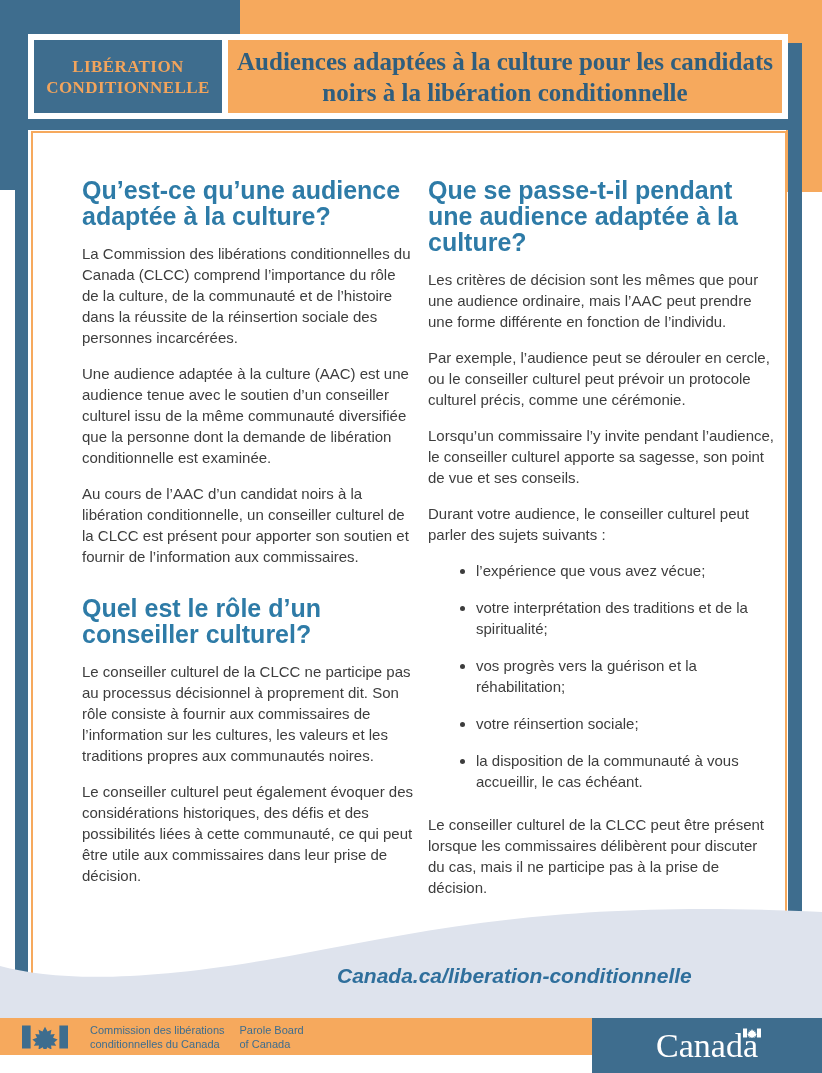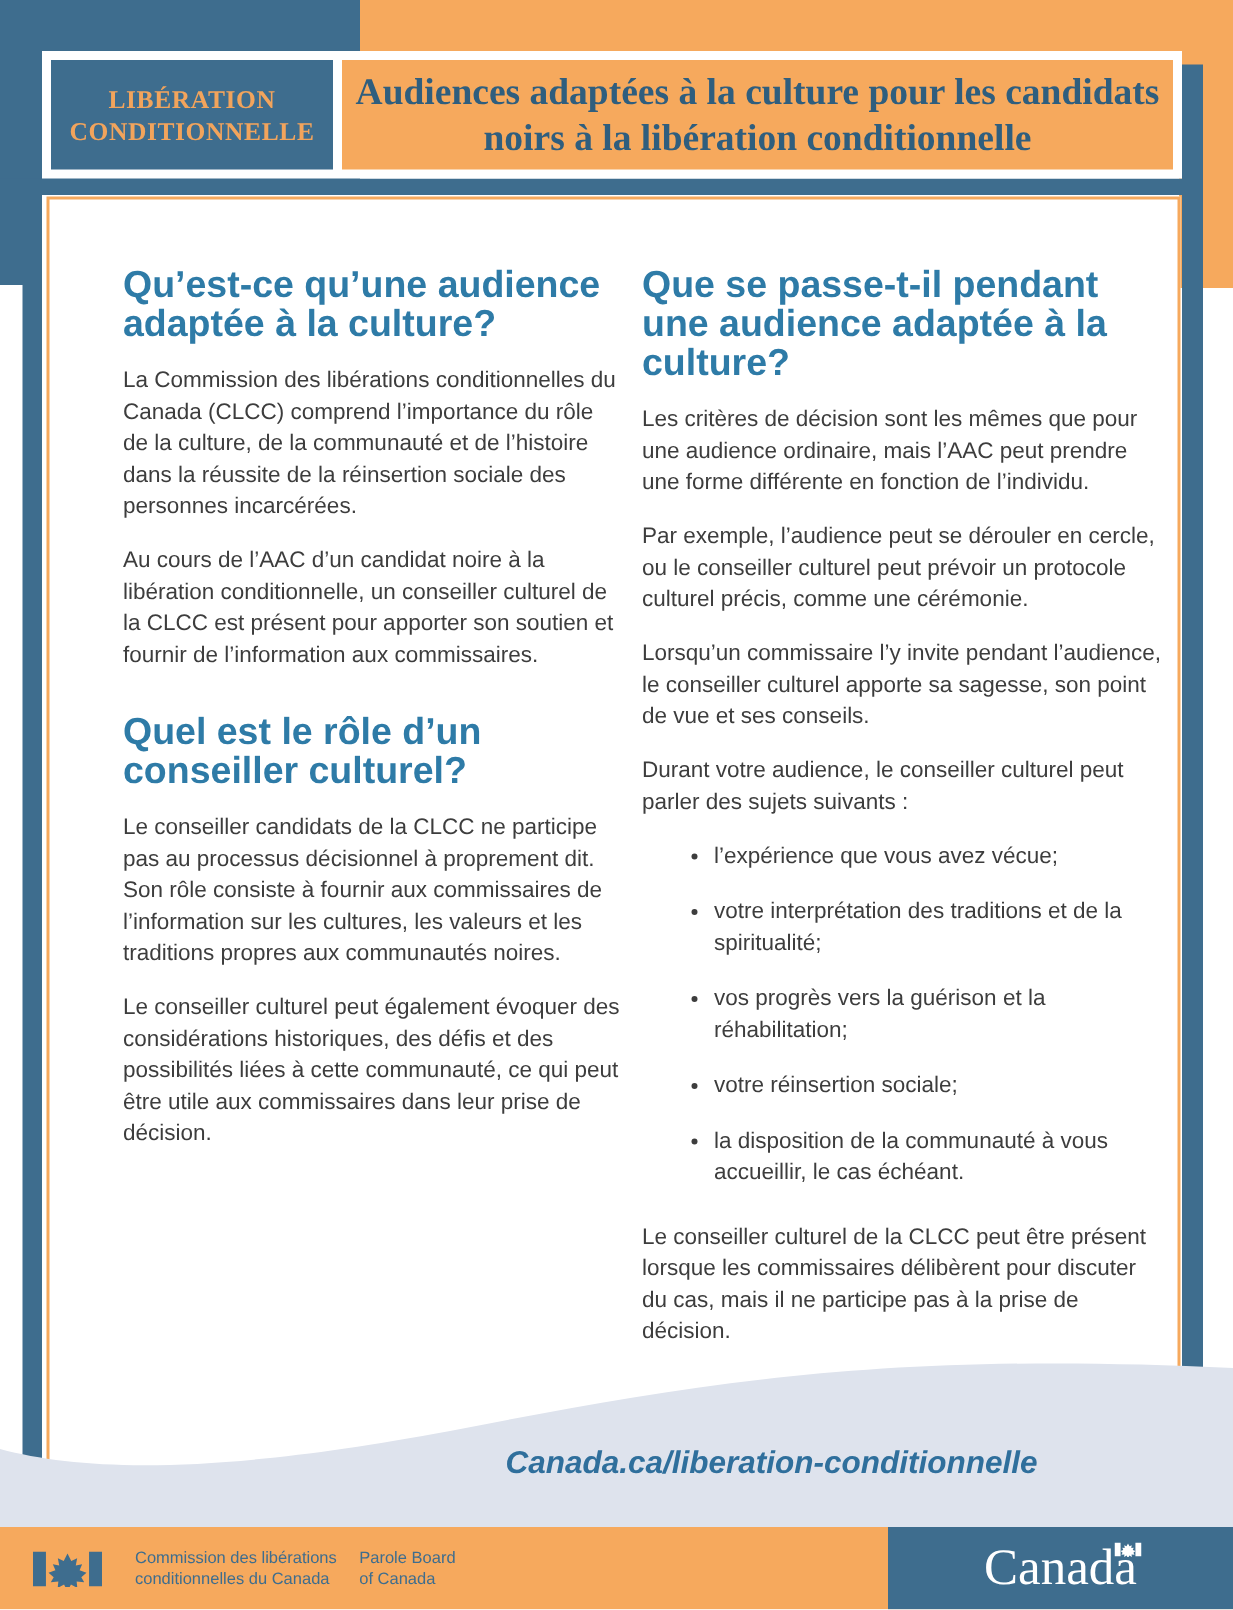--- a/index.html
+++ b/index.html
@@ -37,21 +37,21 @@
                      margin:0 0 14px 0;}
   h2.mt{margin-top:28px;}
   p.body-par{font-size:15px;line-height:21px;color:#3D3D3D;margin:0 0 15px 0;}
   p.closing{margin-top:22px;}
   ul.topic-list{margin:2px 0 10px 0;padding:0 0 0 33px;}
   ul.topic-list li{font-size:15px;line-height:21px;color:#3D3D3D;margin-bottom:16px;margin-left:15px;}
   
   .wave-svg{left:0;top:888px;width:822px;height:130px;z-index:5;}
   .site-url{left:337px;top:964px;z-index:6;font-size:21px;font-weight:bold;
             color:#2F6F9C;white-space:nowrap;font-style:italic;}
-  .footer-bar{left:0;top:1018px;width:822px;height:55px;background:#F6A95D;z-index:7;
+  .footer-bar{left:0;top:1018px;width:822px;height:37px;background:#F6A95D;z-index:7;
               display:flex;align-items:center;}
   .fip-flag{margin-left:22px;width:46px;height:24px;flex:none;}
   .fip-text{display:flex;gap:15px;margin-left:22px;font-size:11px;line-height:14px;
             color:#3E6D8E;}
   .wordmark-block{position:absolute;left:592px;top:1018px;width:230px;height:55px;
                   background:#3E6D8E;z-index:8;display:flex;align-items:center;justify-content:center;}
   .wordmark{position:relative;font-family:"Liberation Serif","DejaVu Serif",serif;
             font-size:34px;color:#ffffff;line-height:1;}
   .wordmark-flag{position:absolute;top:-1px;right:-3px;width:18px;height:10px;}
 </style>
@@ -64,23 +64,24 @@
   <div class="abs blue-bg block-blue-leftsmall"></div>
   <div class="abs orange-bg block-orange-top"></div>
   <div class="abs orange-bg block-orange-right"></div>
 
   <div class="abs content-box">
     <div class="columns">
 
       <div class="col-left">
         <h2 class="section-heading">Qu’est-ce qu’une audience adaptée à la culture?</h2>
         <p class="body-par">La Commission des libérations conditionnelles du Canada (CLCC) comprend l’importance du rôle de la culture, de la communauté et de l’histoire dans la réussite de la réinsertion sociale des personnes incarcérées.</p>
-        <p class="body-par">Au cours de l’AAC d’un candidat noire à la libération conditionnelle, un conseiller culturel de la CLCC est présent pour apporter son soutien et fournir de l’information aux commissaires.</p>
+        <p class="body-par">Une audience adaptée à la culture (AAC) est une audience tenue avec le soutien d’un conseiller culturel issu de la même communauté diversifiée que la personne dont la demande de libération conditionnelle est examinée.</p>
+        <p class="body-par">Au cours de l’AAC d’un candidat noirs à la libération conditionnelle, un conseiller culturel de la CLCC est présent pour apporter son soutien et fournir de l’information aux commissaires.</p>
         <h2 class="section-heading mt">Quel est le rôle d’un conseiller culturel?</h2>
-        <p class="body-par">Le conseiller candidats de la CLCC ne participe pas au processus décisionnel à proprement dit. Son rôle consiste à fournir aux commissaires de l’information sur les cultures, les valeurs et les traditions propres aux communautés noires.</p>
+        <p class="body-par">Le conseiller culturel de la CLCC ne participe pas au processus décisionnel à proprement dit. Son rôle consiste à fournir aux commissaires de l’information sur les cultures, les valeurs et les traditions propres aux communautés noires.</p>
         <p class="body-par">Le conseiller culturel peut également évoquer des considérations historiques, des défis et des possibilités liées à cette communauté, ce qui peut être utile aux commissaires dans leur prise de décision.</p>
       </div>
 
       <div class="col-right">
         <h2 class="section-heading">Que se passe-t-il pendant une audience adaptée à la culture?</h2>
         <p class="body-par">Les critères de décision sont les mêmes que pour une audience ordinaire, mais l’AAC peut prendre une forme différente en fonction de l’individu.</p>
         <p class="body-par">Par exemple, l’audience peut se dérouler en cercle, ou le conseiller culturel peut prévoir un protocole culturel précis, comme une cérémonie.</p>
         <p class="body-par">Lorsqu’un commissaire l’y invite pendant l’audience, le conseiller culturel apporte sa sagesse, son point de vue et ses conseils.</p>
         <p class="body-par">Durant votre audience, le conseiller culturel peut parler des sujets suivants :</p>
         <ul class="topic-list">

